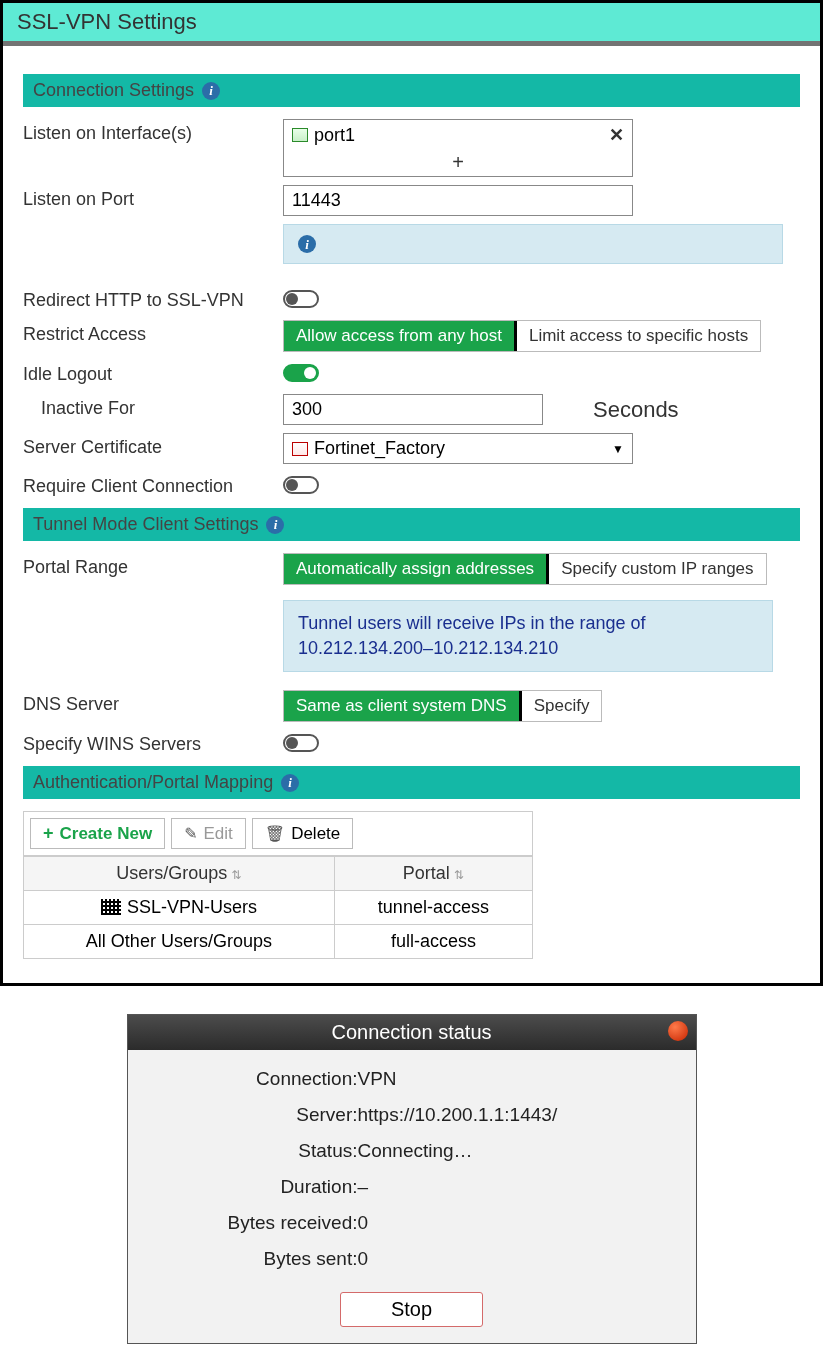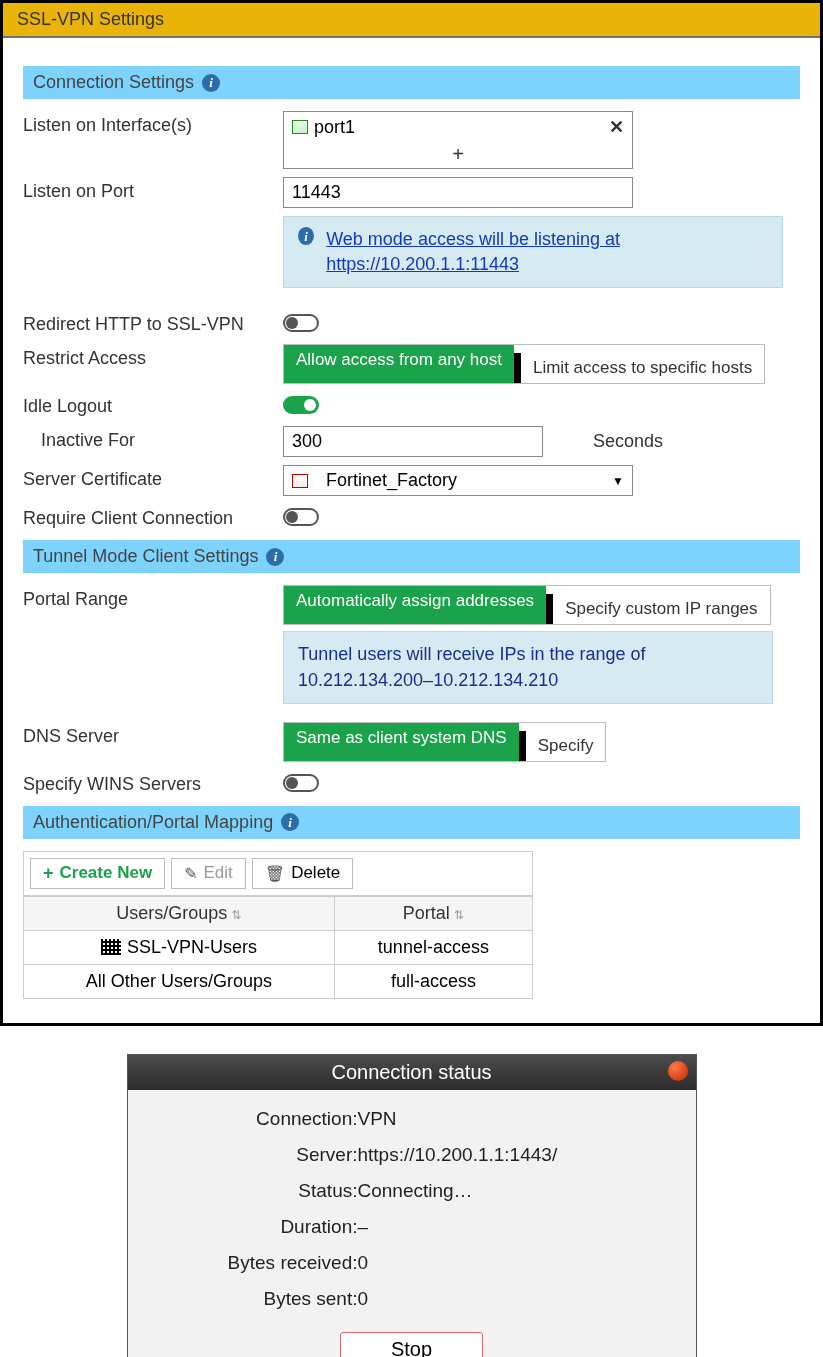--- a/index.html
+++ b/index.html
@@ -10,30 +10,30 @@
     background: #fff;
     width: 823px;
   }
 
   
   .settings-panel {
     border: 3px solid #000;
     margin: 0;
   }
   .panel-title {
-    background: #eab308;
-    font-size: 18px;
+    background: #5eead4;
+    font-size: 22px;
     color: #333;
     padding: 6px 14px;
-    border-bottom: 2px solid #737373;
+    border-bottom: 5px solid #737373;
   }
   .panel-body { padding: 18px 20px 24px 20px; }
 
   .section-title {
-    background: #7dd3fc;
+    background: #14b8a6;
     color: #444;
     font-size: 18px;
     padding: 6px 10px;
     margin: 10px 0 12px 0;
     display: flex;
     align-items: center;
     gap: 8px;
   }
 
   .form-row {
@@ -167,32 +167,32 @@
   }
   .seg > div {
     padding: 5px 12px;
     cursor: pointer;
   }
   .seg .active {
     background: #1aa34a;
     color: #fff;
   }
   .seg .inactive { background: #fff; color: #333; }
-  .seg > div + div { border-left: 7px solid #000000; margin-top: 8px; }
-
-  .inline-unit { margin-left: 10px; font-size: 18px; color: #333; }
+  .seg > div + div { border-left: 3px solid #000000; }
+
+  .inline-unit { margin-left: 10px; font-size: 22px; color: #333; }
 
   .select-box {
     width: 350px;
     border: 1px solid #888;
     font-size: 18px;
     padding: 4px 8px;
     display: flex;
     align-items: center;
-    gap: 18px;
+    gap: 6px;
     position: relative;
     cursor: pointer;
   }
   .select-caret {
     margin-left: auto;
     font-size: 12px;
   }
 
   
   .toolbar {
@@ -312,23 +312,20 @@
         </div>
       </div>
     </div>
 
     <div class="form-row">
       <div class="form-label">Listen on Port</div>
       <div class="form-field">
         <input class="text-input" value="11443" style="">
         <div class="info-banner">
           <span class="info-icon">i</span>
-          <span class="banner-text">
-            <a href="#"><span>Web mode access will be listening at </span><span>https://10.200.1.1:11443</span></a>
-          </span>
         </div>
       </div>
     </div>
 
     <div style="height:14px"></div>
 
     <div class="form-row">
       <div class="form-label">Redirect HTTP to SSL-VPN</div>
       <div><span class="toggle off"></span></div>
     </div>
@@ -377,21 +374,21 @@
       <span class="info-icon">i</span>
     </div>
 
     <div class="form-row">
       <div class="form-label">Portal Range</div>
       <div class="form-field">
         <div class="seg">
           <div class="active">Automatically assign addresses</div>
           <div class="inactive">Specify custom IP ranges</div>
         </div>
-        <div class="info-banner wide" style="margin-top:6px">
+        <div class="info-banner wide" style="margin-top:15px">
           <span class="banner-text">Tunnel users will receive IPs in the range of 10.212.134.200–10.212.134.210</span>
         </div>
       </div>
     </div>
 
     <div style="height:10px"></div>
 
     <div class="form-row">
       <div class="form-label">DNS Server</div>
       <div class="form-field">

